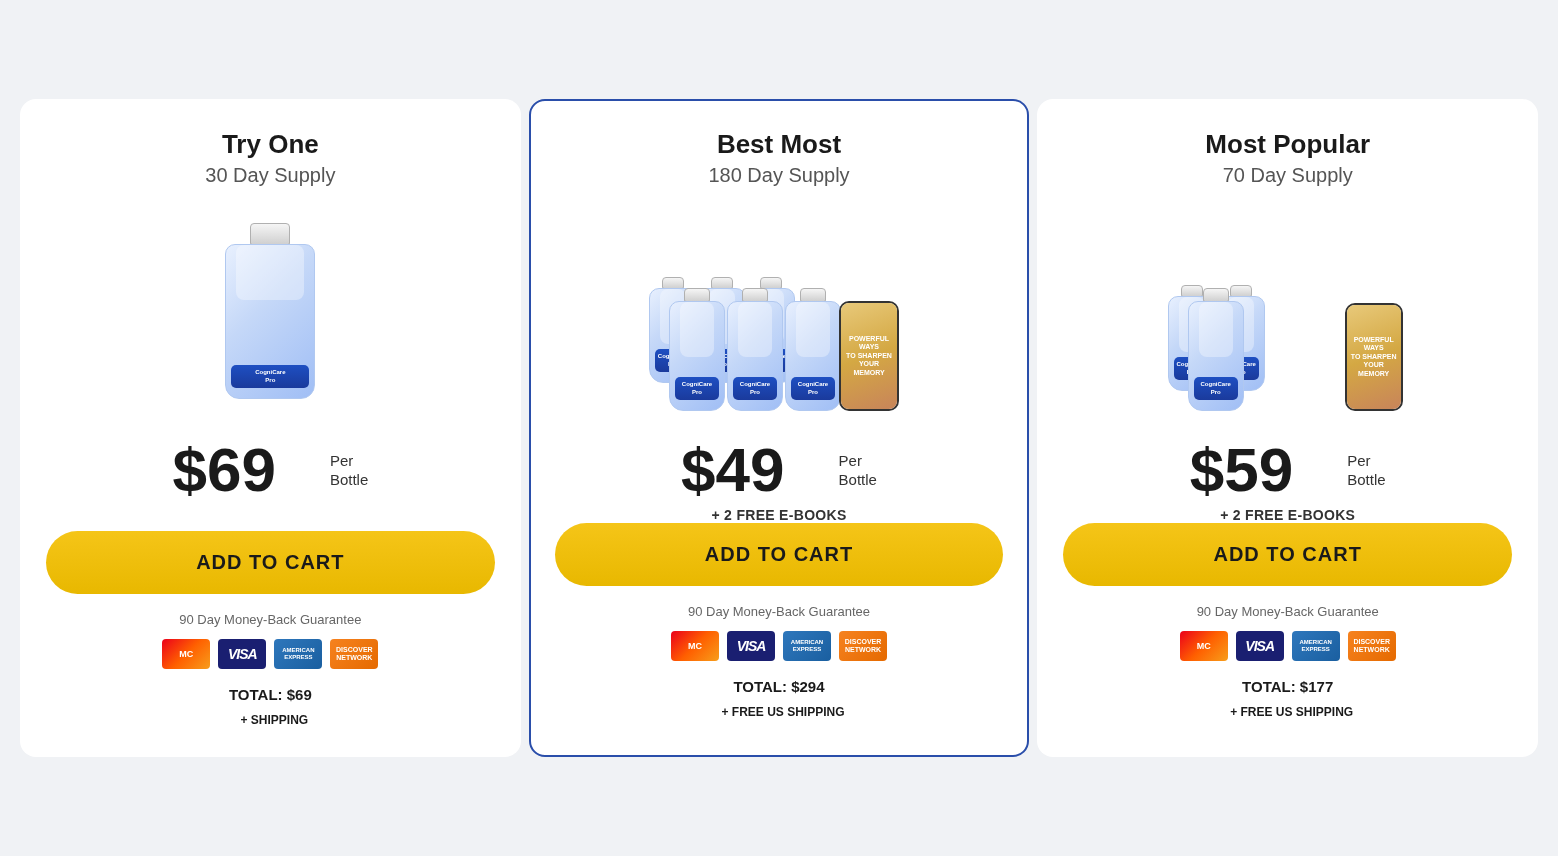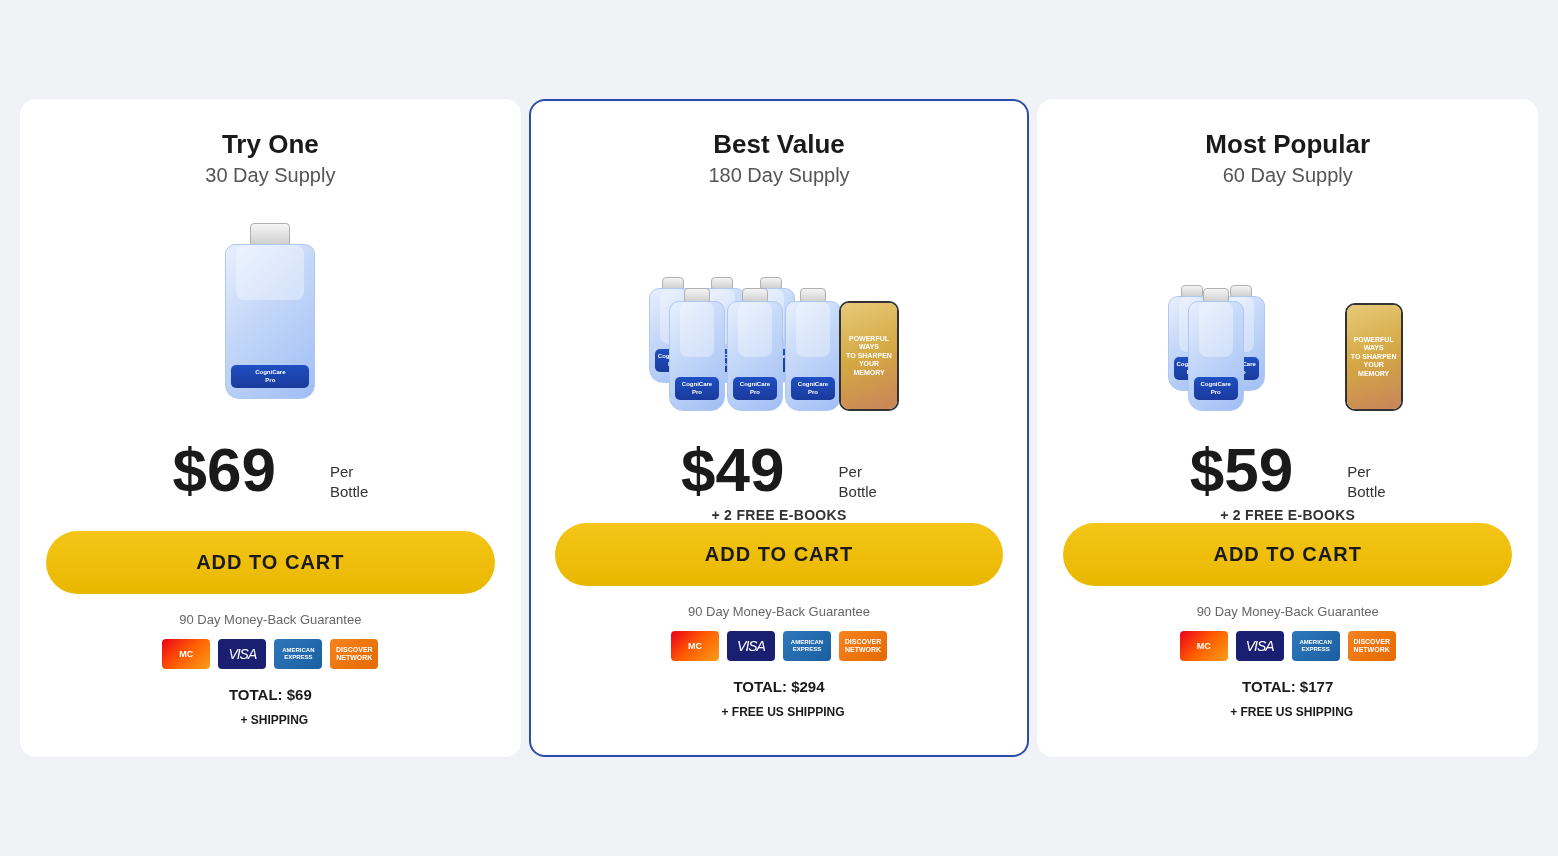--- a/index.html
+++ b/index.html
@@ -154,21 +154,21 @@
       font-size: 6px;
       color: #fff;
       font-weight: bold;
       text-align: center;
       padding: 3px;
       line-height: 1.2;
     }
 
     .price-area {
       display: flex;
-      align-items: flex-end;
+      align-items: center;
       gap: 6px;
       margin-bottom: 6px;
     }
     .price-big {
       font-size: 62px;
       font-weight: 900;
       color: #1a1a1a;
       line-height: 1;
     }
     .price-label {
@@ -222,21 +222,21 @@
       overflow: hidden;
     }
     .pay-mastercard {
       background: linear-gradient(135deg, #eb001b, #ff5f00, #f79e1b);
       font-size: 9px;
       font-weight: 900;
     }
     .pay-visa {
       background: #1a1f71;
       font-size: 14px;
-      font-weight: 400;
+      font-weight: 700;
       font-style: italic;
       letter-spacing: -1px;
     }
     .pay-amex {
       background: linear-gradient(135deg, #2e77bc, #1a5fa0);
       font-size: 6px;
       font-weight: 700;
       text-align: center;
       line-height: 1.2;
     }
@@ -287,21 +287,21 @@
       <div class="guarantee-text">90 Day Money-Back Guarantee</div>
       <div class="payment-icons">
         <div class="pay-icon pay-mastercard">MC</div>
         <div class="pay-icon pay-visa">VISA</div>
         <div class="pay-icon pay-amex">AMERICAN<br>EXPRESS</div>
         <div class="pay-icon pay-discover">DISCOVER<br>NETWORK</div>
       </div>
       <div class="total-line">TOTAL: $69<br><span class="shipping">+ SHIPPING</span></div>
     </div>
     <div class="card featured">
-      <div class="card-title">Best Value</div>
+      <div class="card-title">Best Most</div>
       <div class="card-subtitle">180 Day Supply</div>
       <div class="product-image-area">
         <div class="bottle-group" style="position: relative; display: flex; align-items: flex-end;">
           <div style="display: flex; align-items: flex-end; position: relative; gap: 2px; width: 260px; height: 200px;">
             <div style="display: flex; align-items: flex-end; position: absolute; left: 0px; bottom: 28px; gap: 1px;">
               <div class="bottle bottle-xs">
                 <div class="bottle-cap"></div>
                 <div class="bottle-shape">
                   <div class="bottle-label">CogniCare<br>Pro</div>
                 </div>
@@ -358,21 +358,21 @@
       <div class="payment-icons">
         <div class="pay-icon pay-mastercard">MC</div>
         <div class="pay-icon pay-visa">VISA</div>
         <div class="pay-icon pay-amex">AMERICAN<br>EXPRESS</div>
         <div class="pay-icon pay-discover">DISCOVER<br>NETWORK</div>
       </div>
       <div class="total-line">TOTAL: $294<br><span class="shipping">+ FREE US SHIPPING</span></div>
     </div>
     <div class="card">
       <div class="card-title">Most Popular</div>
-      <div class="card-subtitle">60 Day Supply</div>
+      <div class="card-subtitle">70 Day Supply</div>
       <div class="product-image-area">
         <div class="bottle-group" style="position: relative; display: flex; align-items: flex-end;">
           <div style="display: flex; align-items: flex-end; position: relative; width: 260px; height: 200px;">
             <div style="display: flex; align-items: flex-end; position: absolute; left: 10px; bottom: 20px; gap: 1px;">
               <div class="bottle bottle-xs">
                 <div class="bottle-cap"></div>
                 <div class="bottle-shape">
                   <div class="bottle-label">CogniCare<br>Pro</div>
                 </div>
               </div>

